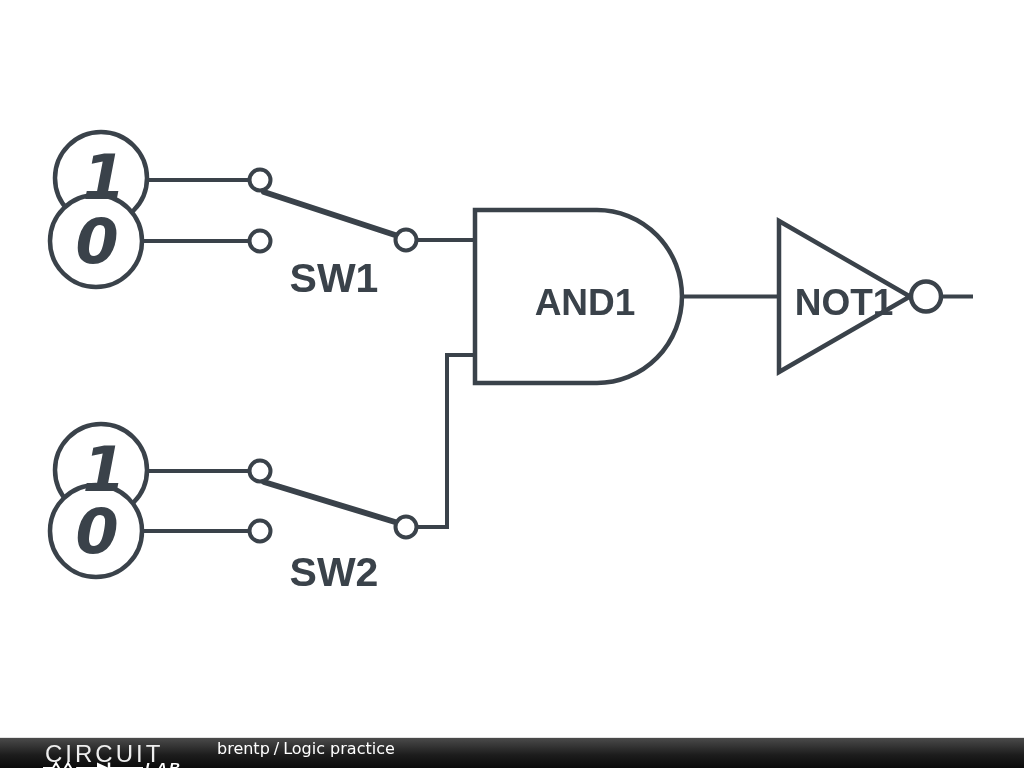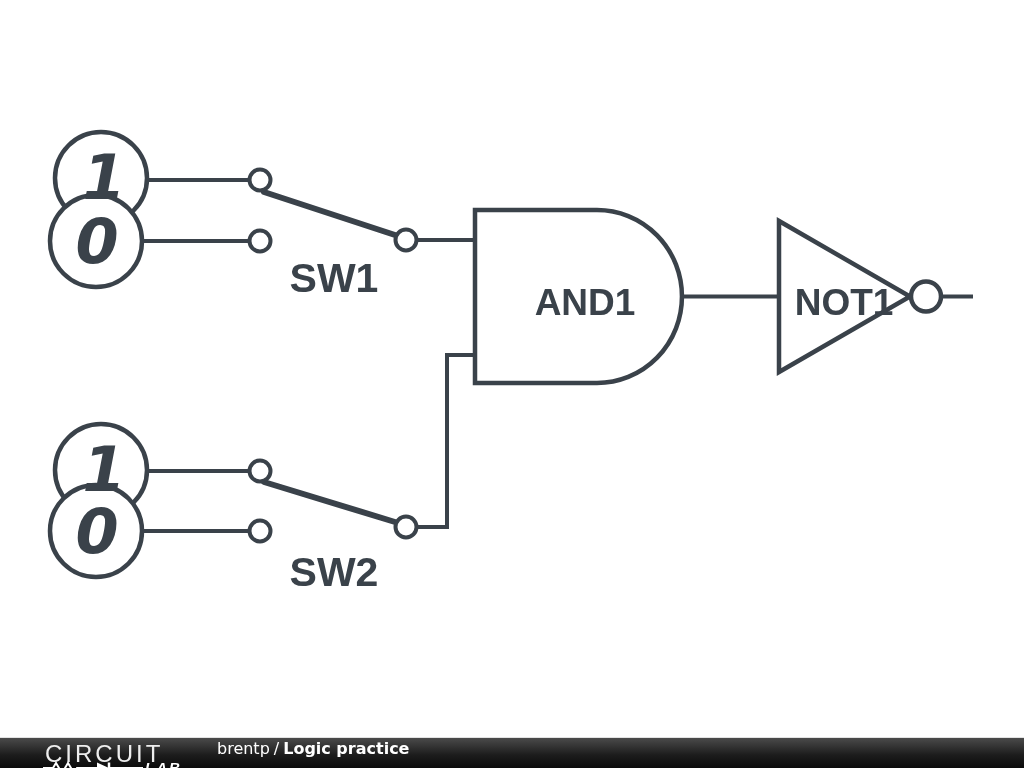--- a/index.html
+++ b/index.html
@@ -48,21 +48,21 @@
     font-size: 15px; font-weight: bold; letter-spacing: 2px;
     color: #ffffff; line-height: 13px; margin-left: 2px;
   }
   .credits {
     position: absolute; left: 217px; top: 3px;
     color: #ffffff; font-family: "DejaVu Sans", sans-serif;
     font-size: 16px; line-height: 16.5px; white-space: nowrap;
   }
   .author { }
   .sep { padding: 0 4px; }
-  .proj-title { font-weight: bold; }
+  .proj-title { font-weight: normal; }
   .proj-url { font-weight: bold; }
 </style>
 </head>
 <body>
 
 <div class="canvas">
 
   <svg class="schematic" width="1024" height="729" viewBox="0 0 1024 729">
 
     <g>

